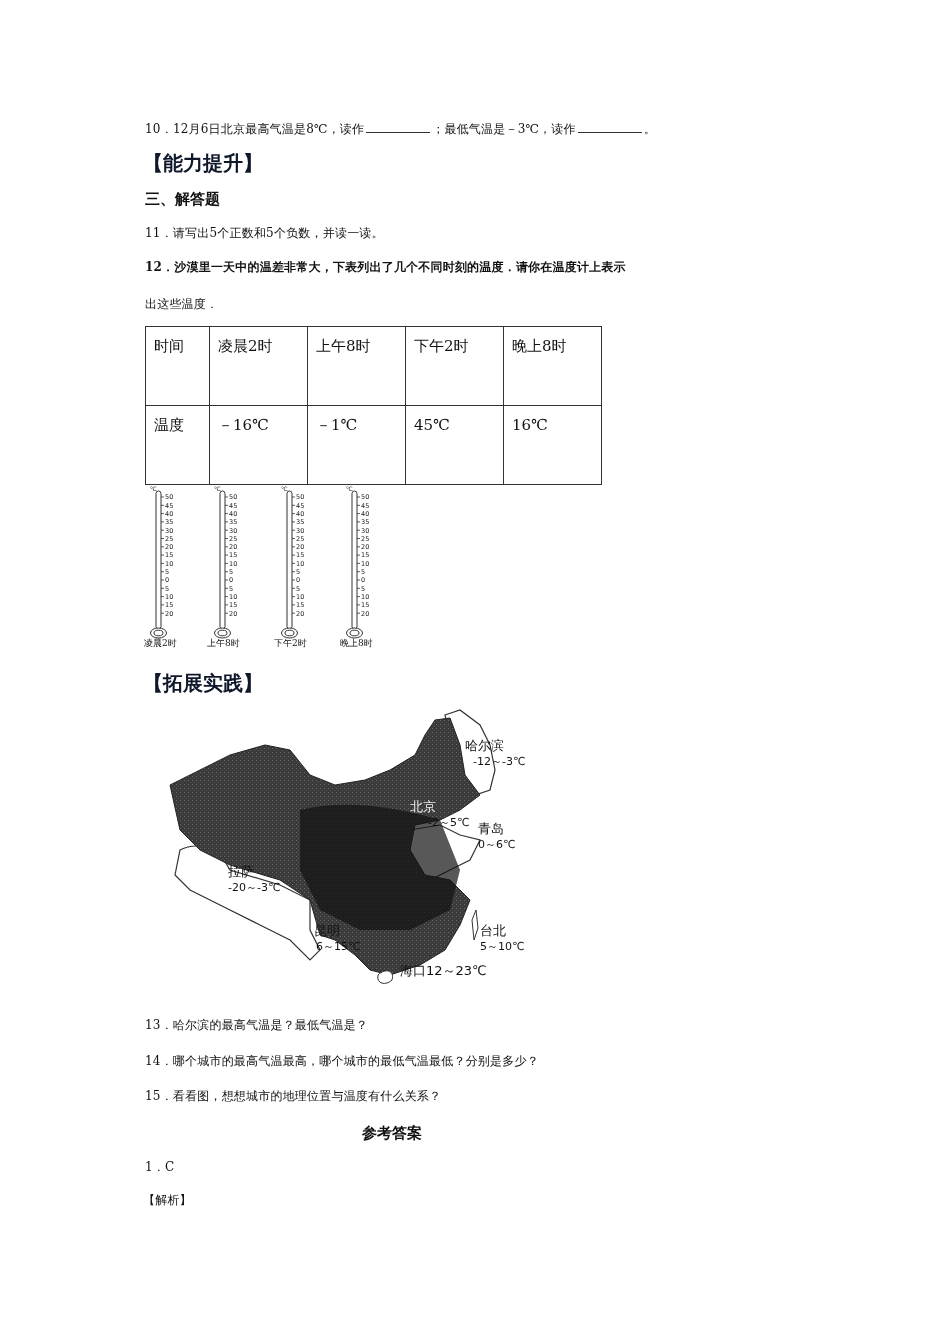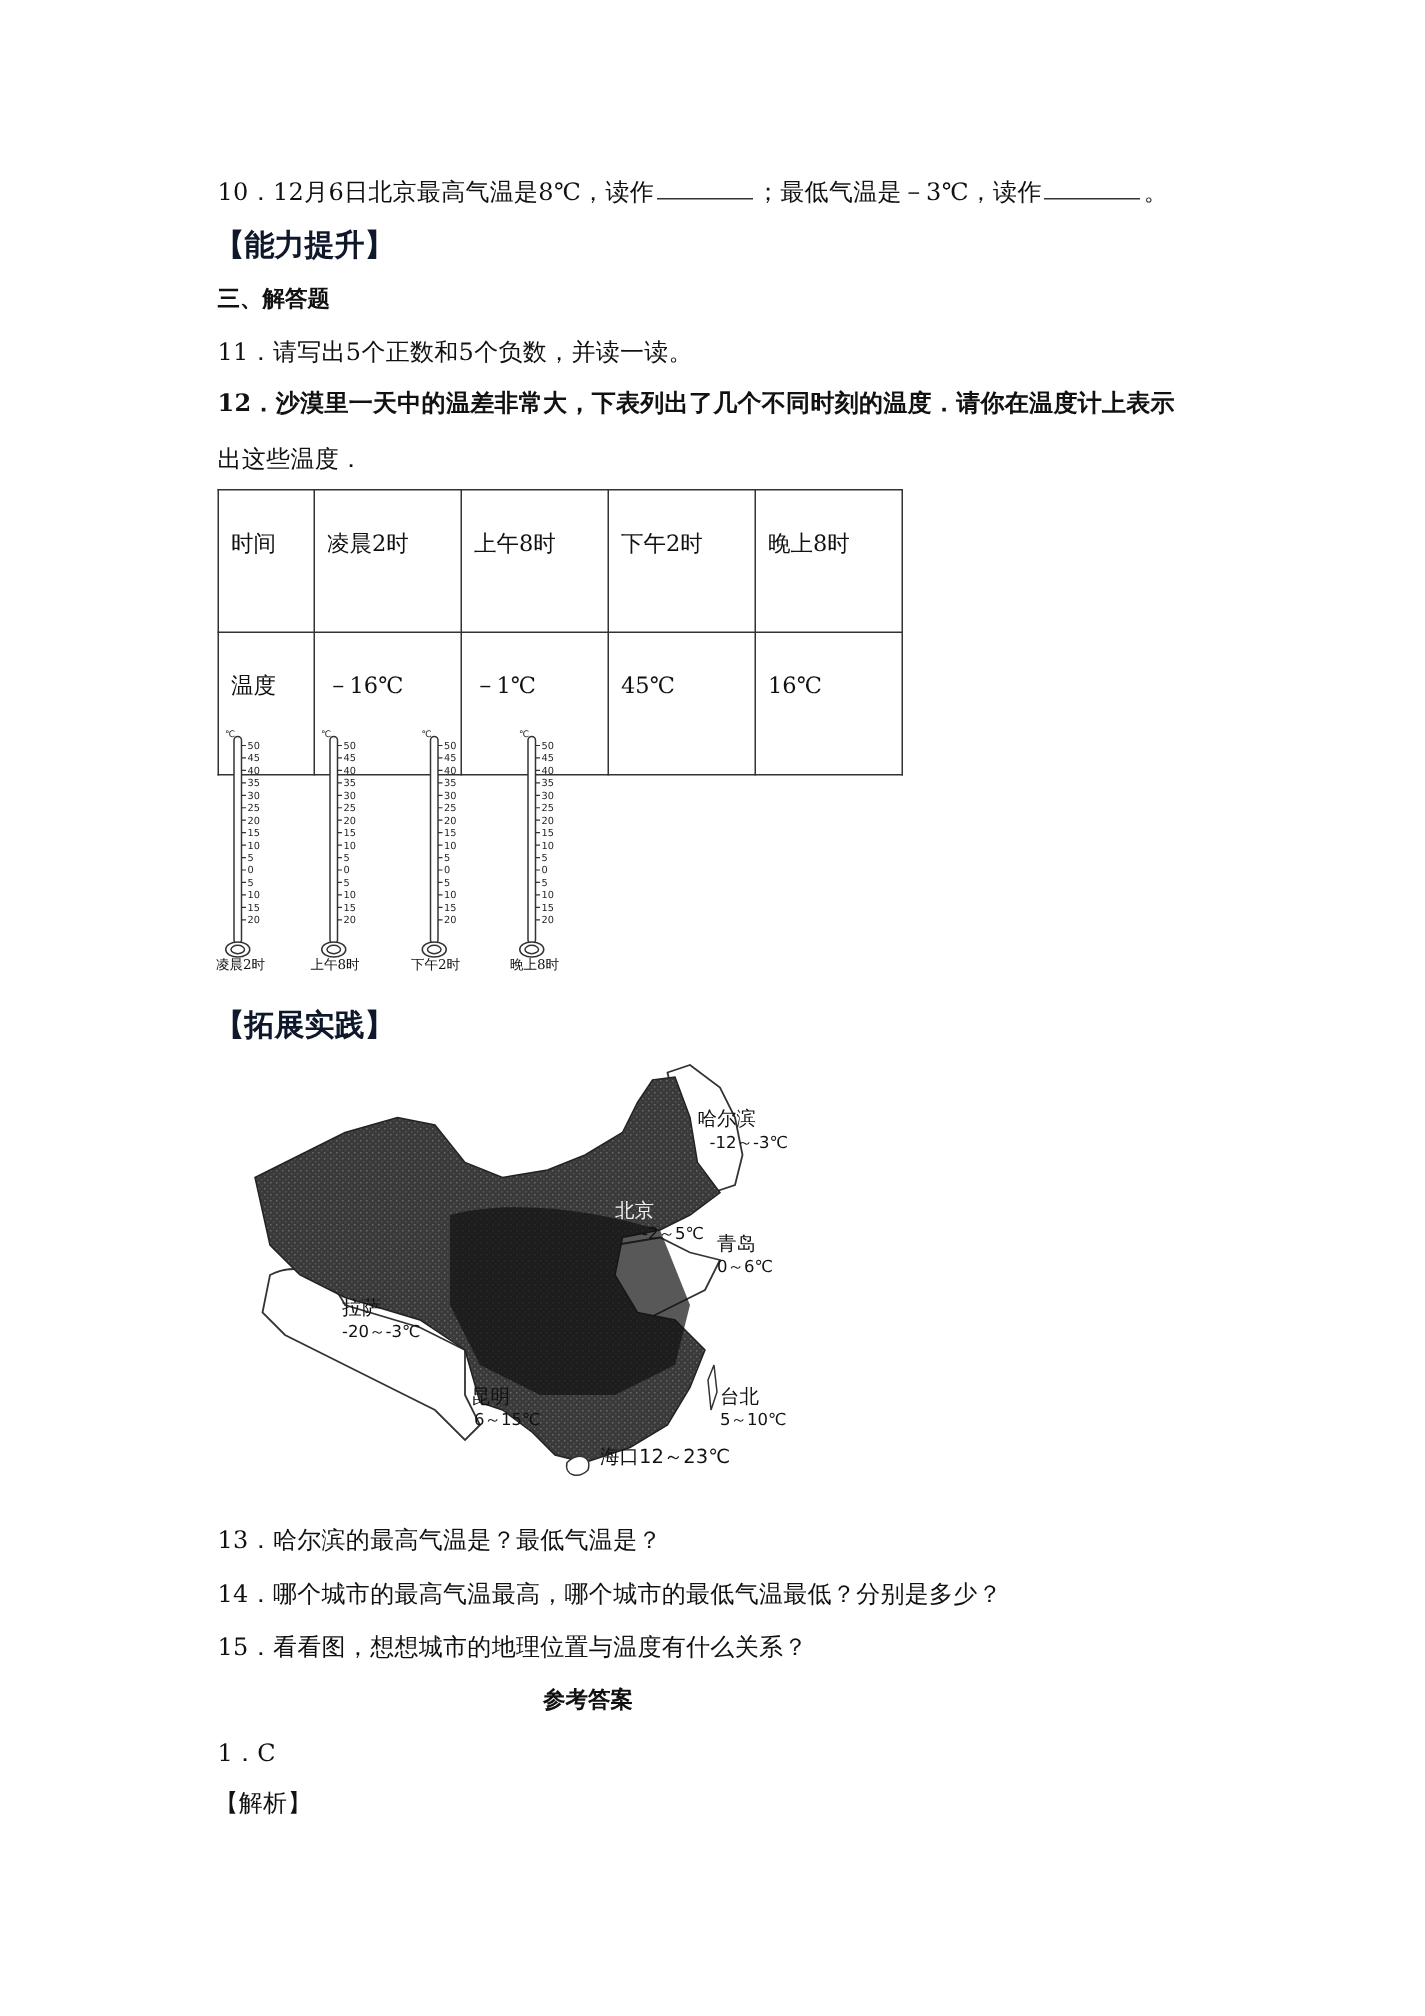--- a/index.html
+++ b/index.html
@@ -1,25 +1,25 @@
 <!DOCTYPE html>
 <html><head>
 <meta charset="utf-8">
 <style>
   html, body { margin: 0; padding: 0; background: #ffffff; }
   body { width: 950px; height: 1344px; position: relative; overflow: hidden;
          font-family: "DejaVu Serif", "Liberation Serif", serif; color: #111; }
-  .line { position: absolute; left: 145px; font-size: 16px; white-space: nowrap; letter-spacing: 0.2px; }
+  .line { position: absolute; left: 145px; font-size: 12px; white-space: nowrap; letter-spacing: 0.2px; }
   .blank { display: inline-block; width: 64px; border-bottom: 1px solid #333; height: 14px; vertical-align: baseline; margin: 0 2px; }
   .red-head { position: absolute; left: 143px; font-family: "DejaVu Sans", "Liberation Sans", sans-serif;
               font-weight: bold; font-size: 20px; color: #0f172a; }
   .bold-head { position: absolute; left: 145px; font-family: "DejaVu Sans", "Liberation Sans", sans-serif;
                font-weight: bold; font-size: 15px; }
   table.temp { position: absolute; left: 145px; top: 326px; border-collapse: collapse; font-size: 15px; }
-  table.temp td { border: 1.5px solid #333; vertical-align: top; padding: 26px 8px 0 8px; }
+  table.temp td { border: 1.5px solid #333; vertical-align: top; padding: 10px 8px 0 8px; }
   table.temp tr td { height: 68px; }
   .therms { position: absolute; left: 140px; top: 483px; width: 250px; height: 170px; }
   .map { position: absolute; left: 160px; top: 700px; width: 380px; height: 290px; }
   .map-label { position: absolute; font-family: "DejaVu Sans", "Liberation Sans", sans-serif; font-size: 13px; color: #111; white-space: nowrap; }
   .map-val { position: absolute; font-family: "DejaVu Sans", "Liberation Sans", sans-serif; font-size: 11px; color: #111; white-space: nowrap; }
   .center-head { position: absolute; left: 0; width: 784px; text-align: center; top: 1124px;
                  font-family: "DejaVu Sans", "Liberation Sans", sans-serif; font-weight: bold; font-size: 15px; }
 </style>
 </head>
 <body>

